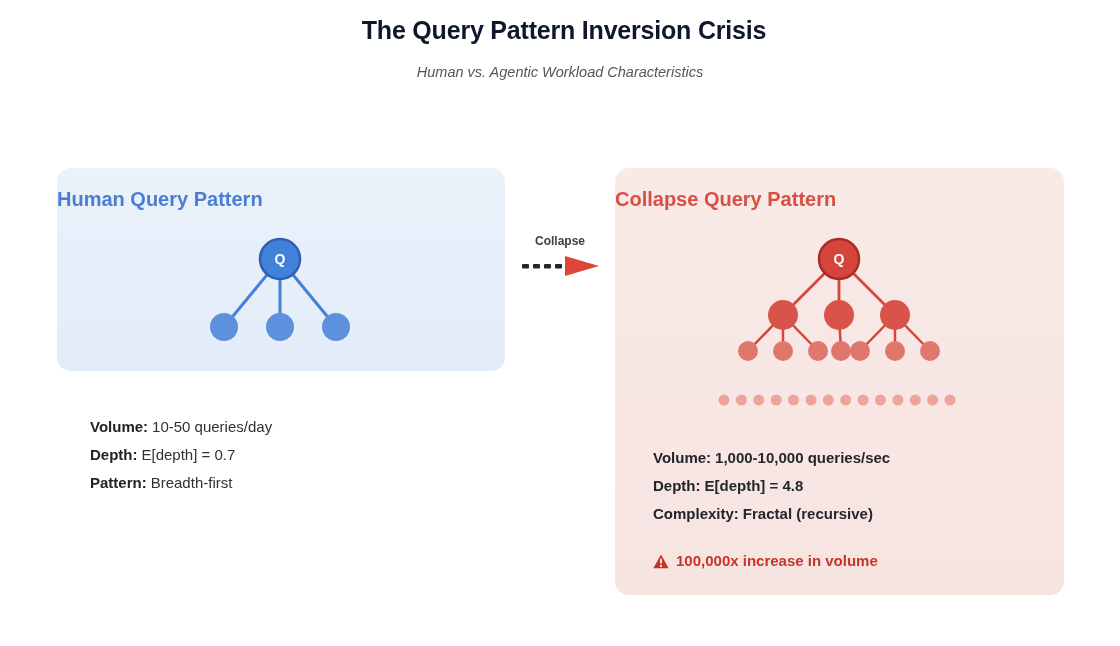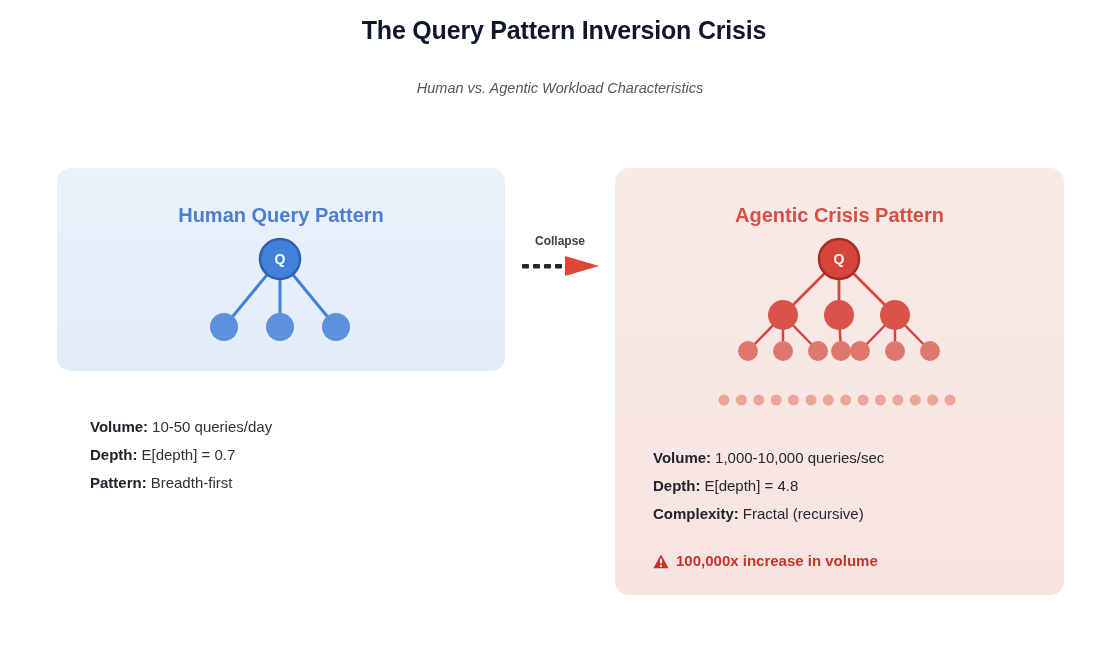--- a/index.html
+++ b/index.html
@@ -21,40 +21,38 @@
     color: #0f172a;
     letter-spacing: -0.2px;
   }
   .subtitle {
     position: absolute;
     top: 64px; left: 0; width: 100%;
     text-align: center;
     font-style: italic;
     font-size: 14.5px;
     color: #565656;
-    margin-top: 16px;
   }
   .panel {
     position: absolute;
     border-radius: 14px;
   }
   .panel-human {
     left: 57px; top: 168px;
     width: 448px; height: 203px;
     background: linear-gradient(180deg, #eaf2fb 0%, #e2ecf8 100%);
   }
   .panel-agentic {
     left: 615px; top: 168px;
     width: 449px; height: 427px;
     background: linear-gradient(180deg, #f9eae7 0%, #f6e4e1 100%);
   }
   .panel-title {
     position: absolute;
-    top: 36px; left: 0; width: 100%;
-    text-align: center;
+    top: 20px; left: 0; width: 100%;
     font-size: 20px;
     font-weight: 700;
   }
   .panel-human .panel-title { color: #4a7ed3; }
   .panel-agentic .panel-title { color: #d94f42; }
   .tree-svg {
     position: absolute;
     left: 0; top: 0;
     width: 100%; height: 100%;
     pointer-events: none;
@@ -62,21 +60,21 @@
   .stats {
     position: absolute;
     font-size: 15px;
     color: #26272b;
   }
   .stats-human { left: 90px; top: 413px; }
   .stats-agentic { left: 38px; top: 276px; }
   .stat-row { height: 28px; line-height: 28px; white-space: nowrap; }
   .stat-label { font-weight: 700; color: #222329; margin-right: 4px; }
   .stat-value { color: #303137; }
-  .stats-agentic .stat-value { font-weight: 400; color: #26272b; }
+  .stats-agentic .stat-value { font-weight: 700; color: #26272b; }
   .warning-row {
     position: absolute;
     left: 38px; top: 384px;
     display: flex;
     align-items: flex-end;
     gap: 7px;
     font-size: 15px;
     font-weight: 700;
     color: #c93327;
     white-space: nowrap;
@@ -171,21 +169,21 @@
         <circle cx="213.3076923076923" cy="232" r="5.5" fill="#eda49b"></circle>
         <circle cx="230.69230769230768" cy="232" r="5.5" fill="#eda49b"></circle>
         <circle cx="248.07692307692307" cy="232" r="5.5" fill="#eda49b"></circle>
         <circle cx="265.46153846153845" cy="232" r="5.5" fill="#eda49b"></circle>
         <circle cx="282.8461538461538" cy="232" r="5.5" fill="#eda49b"></circle>
         <circle cx="300.2307692307692" cy="232" r="5.5" fill="#eda49b"></circle>
         <circle cx="317.6153846153846" cy="232" r="5.5" fill="#eda49b"></circle>
         <circle cx="335" cy="232" r="5.5" fill="#eda49b"></circle>
         <text x="224" y="96" text-anchor="middle" fill="#ffffff" font-size="14" font-weight="700" font-family="&quot;Liberation Sans&quot;, sans-serif">Q</text>
       </svg>
-    <div class="panel-title">Agentic Crisis Pattern</div>
+    <div class="panel-title">Collapse Query Pattern</div>
 
     <div class="stats stats-agentic">
       <div class="stat-row">
         <span class="stat-label">Volume:</span><span class="stat-value">1,000-10,000 queries/sec</span>
       </div>
       <div class="stat-row">
         <span class="stat-label">Depth:</span><span class="stat-value">E[depth] = 4.8</span>
       </div>
       <div class="stat-row">
         <span class="stat-label">Complexity:</span><span class="stat-value">Fractal (recursive)</span>

